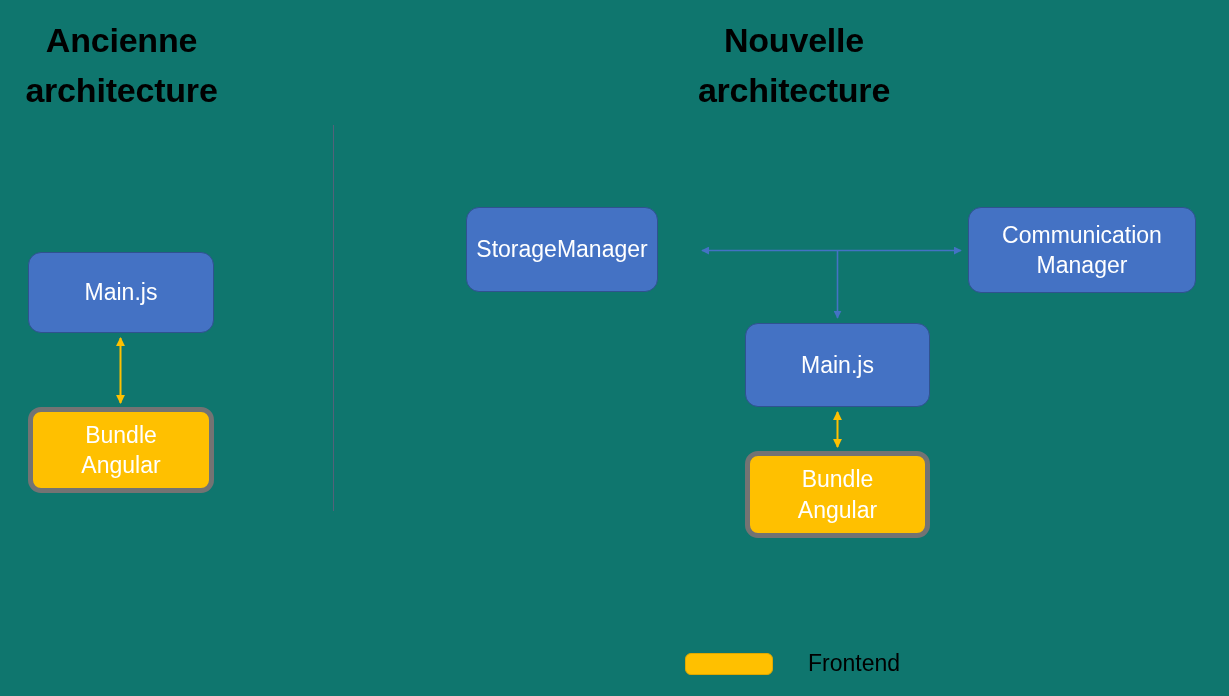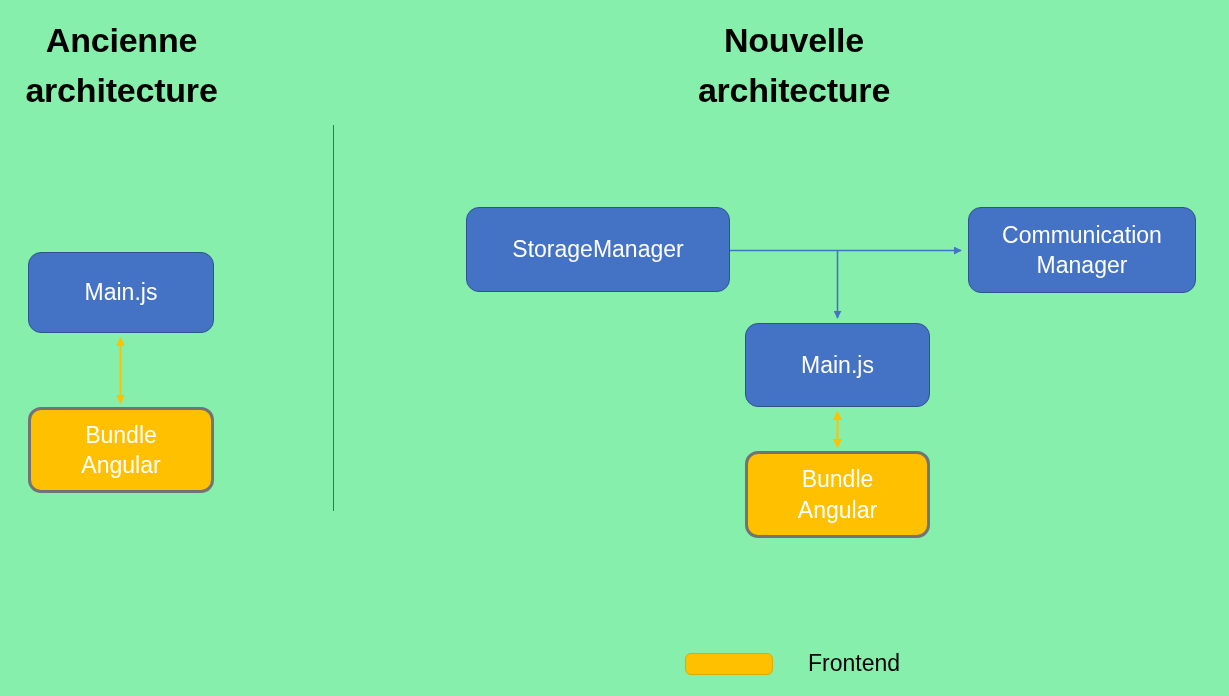--- a/index.html
+++ b/index.html
@@ -9,21 +9,21 @@
     background: #ffffff;
   }
   body {
     font-family: "Liberation Sans", sans-serif;
     -webkit-font-smoothing: antialiased;
   }
   #canvas {
     position: relative;
     width: 1229px;
     height: 696px;
-    background: #86efac;
+    background: #0f766e;
     overflow: hidden;
   }
 
   
   .panel-title {
     position: absolute;
     font-size: 34px;
     font-weight: bold;
     color: #000000;
     line-height: 1.48;
@@ -58,26 +58,26 @@
     line-height: 1.32;
     white-space: pre-line;
     padding: 2px 6px;
   }
   .node.backend {
     background: #4472C4;
     border: 1px solid #2f528f;
   }
   .node.frontend {
     background: #FFC000;
-    border: 3px solid #737373;
+    border: 5px solid #737373;
   }
 
   #node-old-main    { left: 28px;  top: 252px; width: 186px; height: 81px; }
   #node-old-bundle  { left: 28px;  top: 407px; width: 186px; height: 86px; }
-  #node-storage     { left: 466px; top: 207px; width: 264px; height: 85px; }
+  #node-storage     { left: 466px; top: 207px; width: 192px; height: 85px; }
   #node-comm        { left: 968px; top: 207px; width: 228px; height: 86px; }
   #node-new-main    { left: 745px; top: 323px; width: 185px; height: 84px; }
   #node-new-bundle  { left: 745px; top: 451px; width: 185px; height: 87px; }
 
   
   #connectors {
     position: absolute;
     left: 0;
     top: 0;
     width: 1229px;

